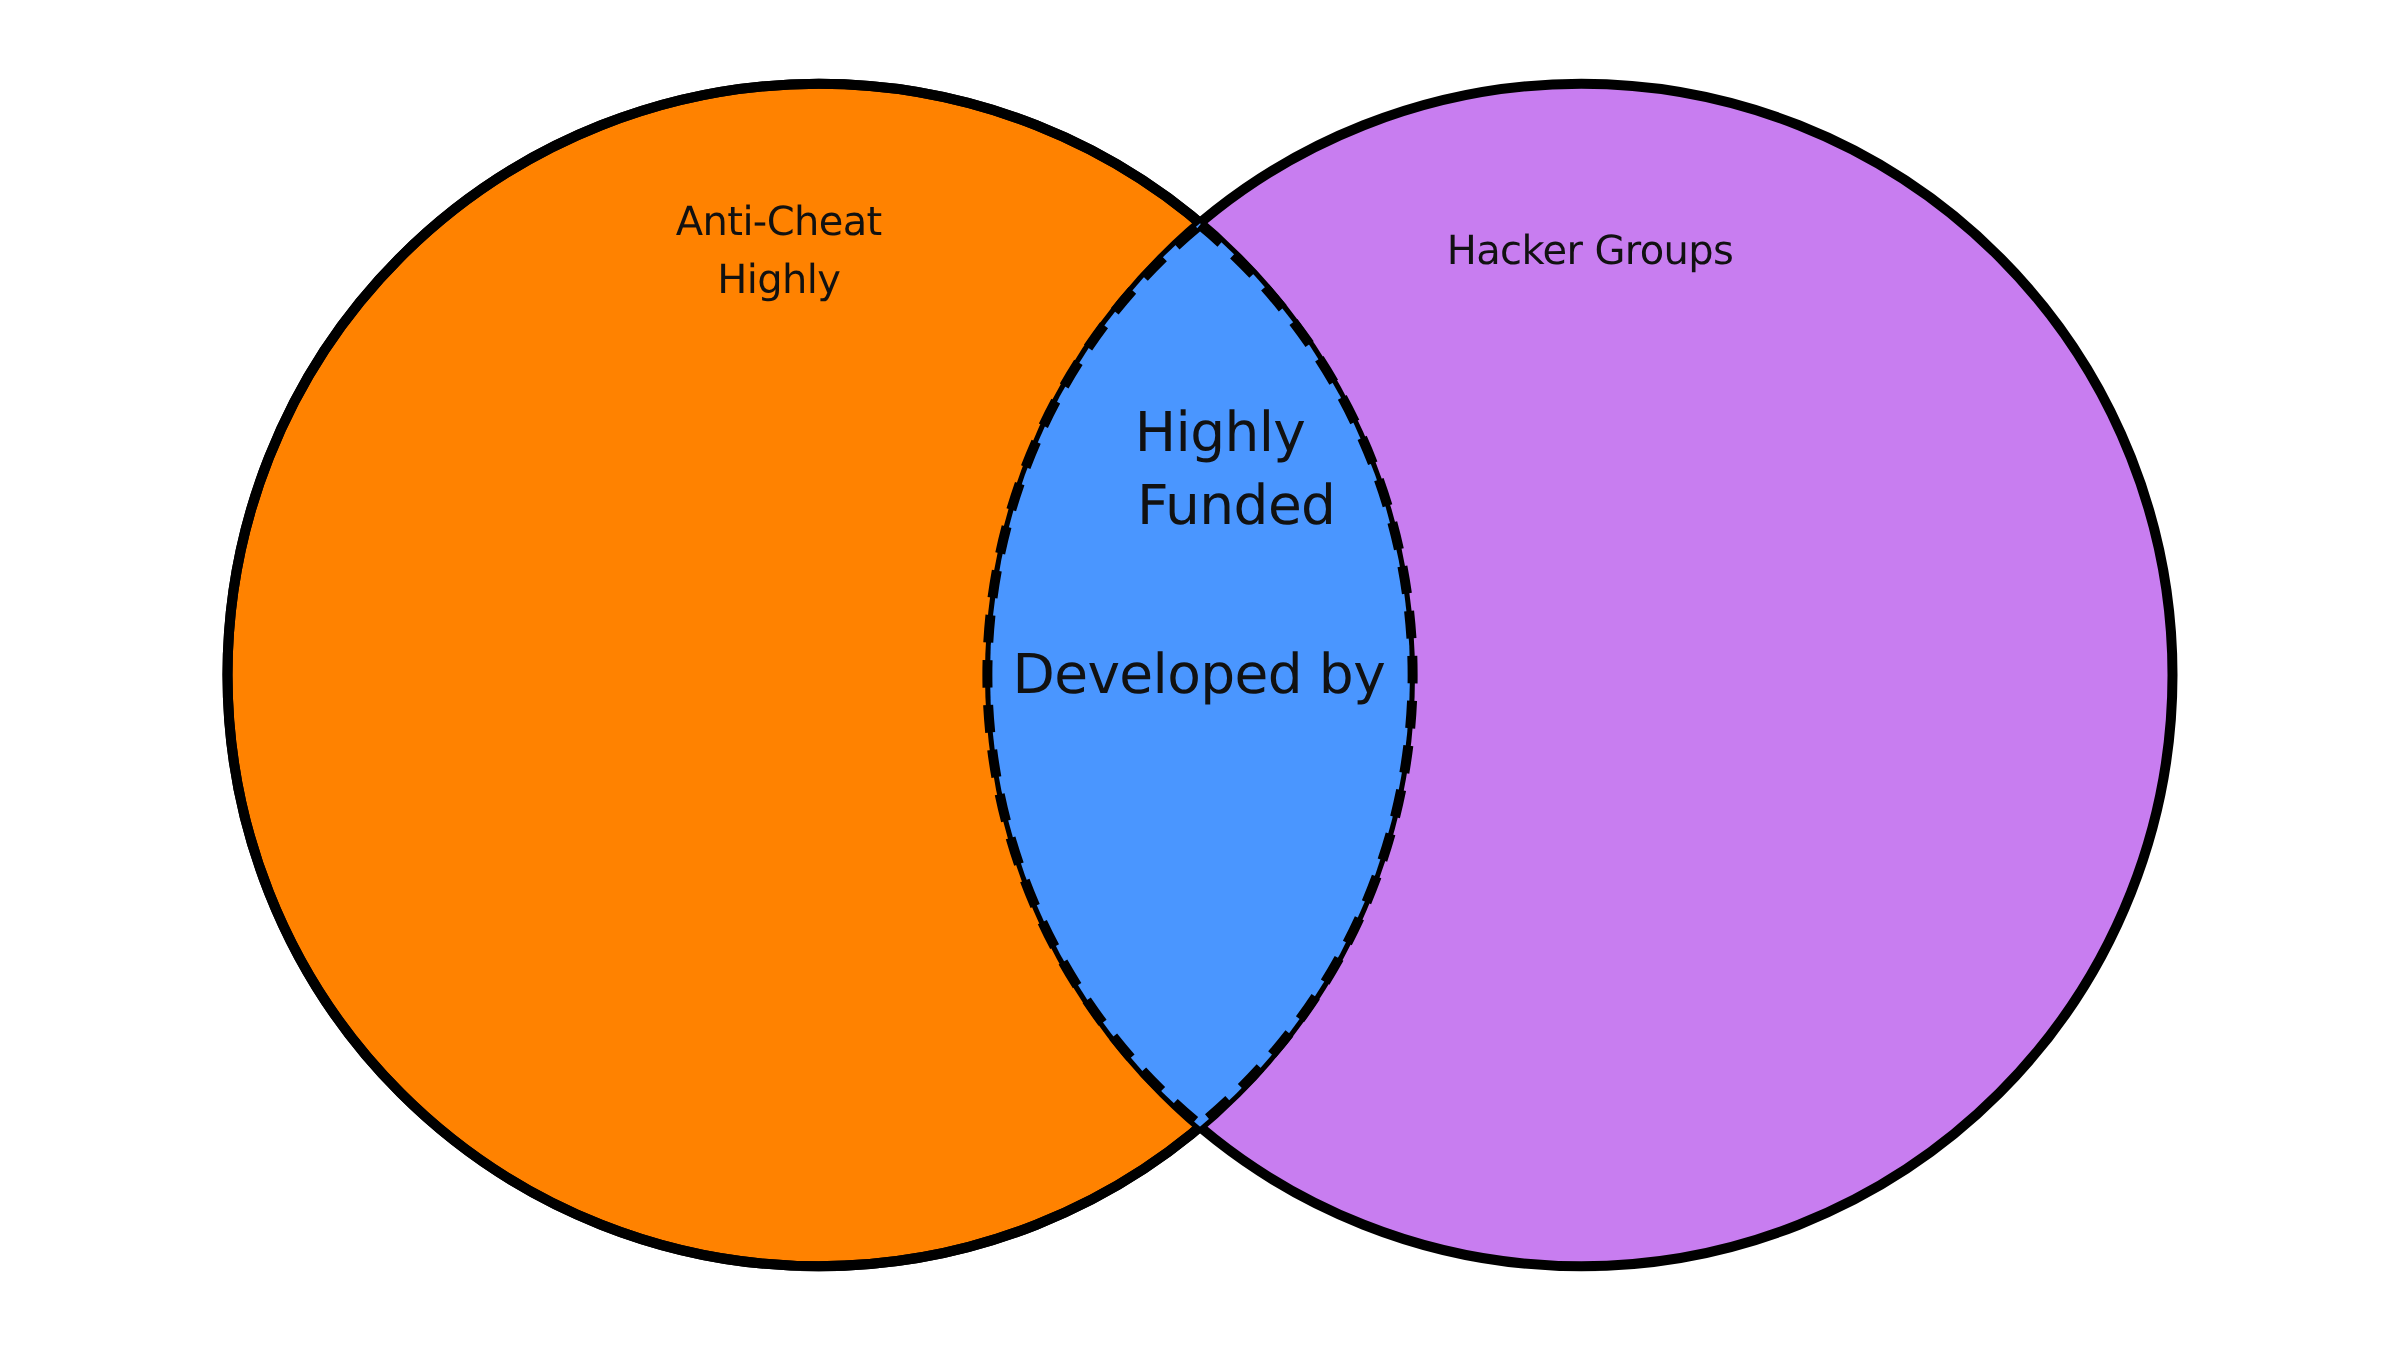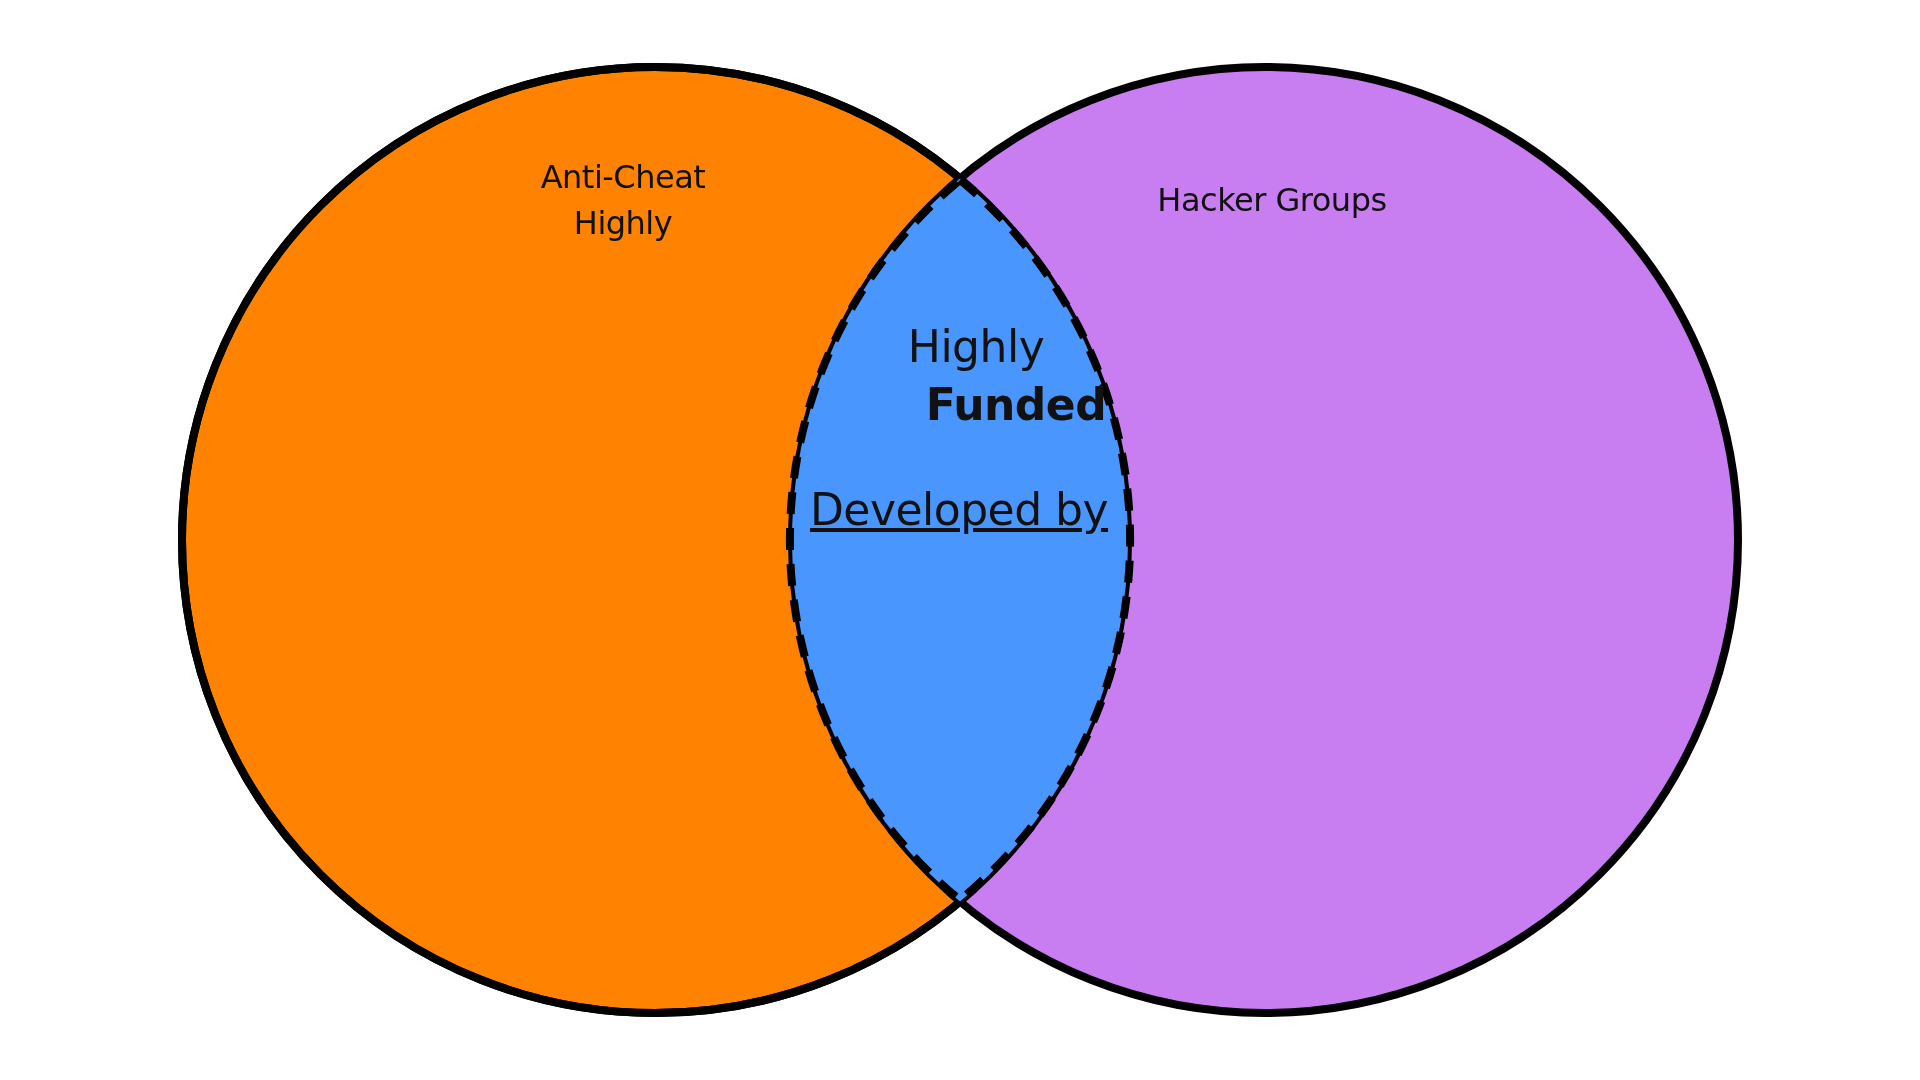--- a/index.html
+++ b/index.html
@@ -73,19 +73,19 @@
     <span>Highly</span>
   </div>
 
   <div class="label label-small" style="left:1272px; top:200px;">
     <span>Hacker Groups</span>
   </div>
 
   <div class="label label-large" style="left:976px; top:347px;">
     <span>Highly</span>
   </div>
-  <div class="label label-large" style="left:1016px; top:405px;font-weight:bold;">
+  <div class="label label-large" style="left:989px; top:405px;">
     <span>Funded</span>
   </div>
-  <div class="label label-large" style="left:959px; top:510px;text-decoration:underline;">
+  <div class="label label-large" style="left:959px; top:540px;">
     <span>Developed by</span>
   </div>
 </div>
 
 </body></html>

